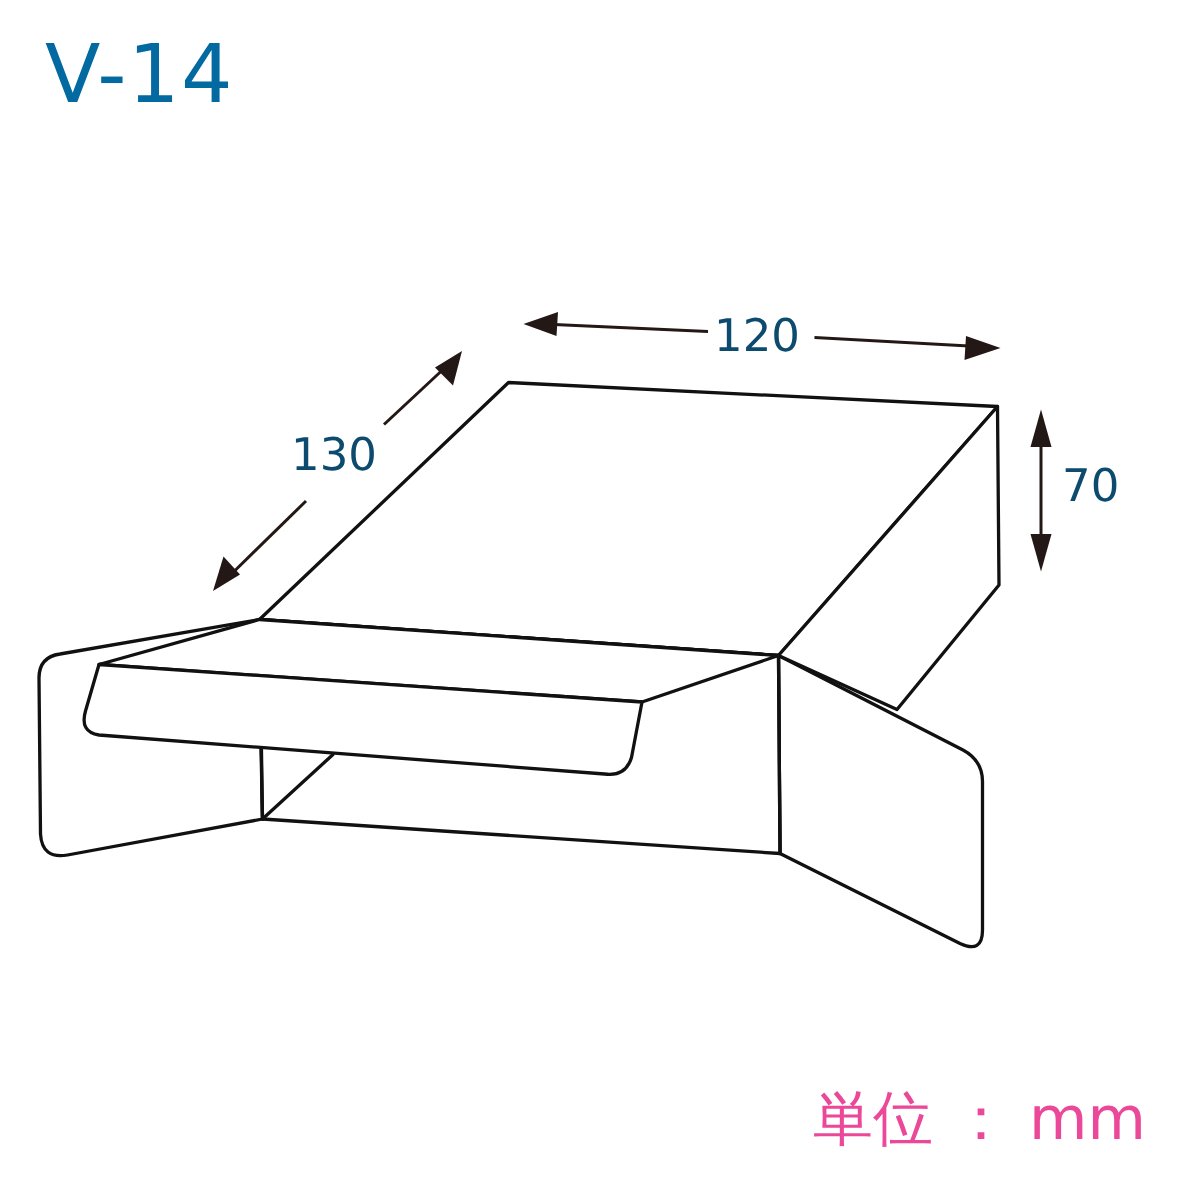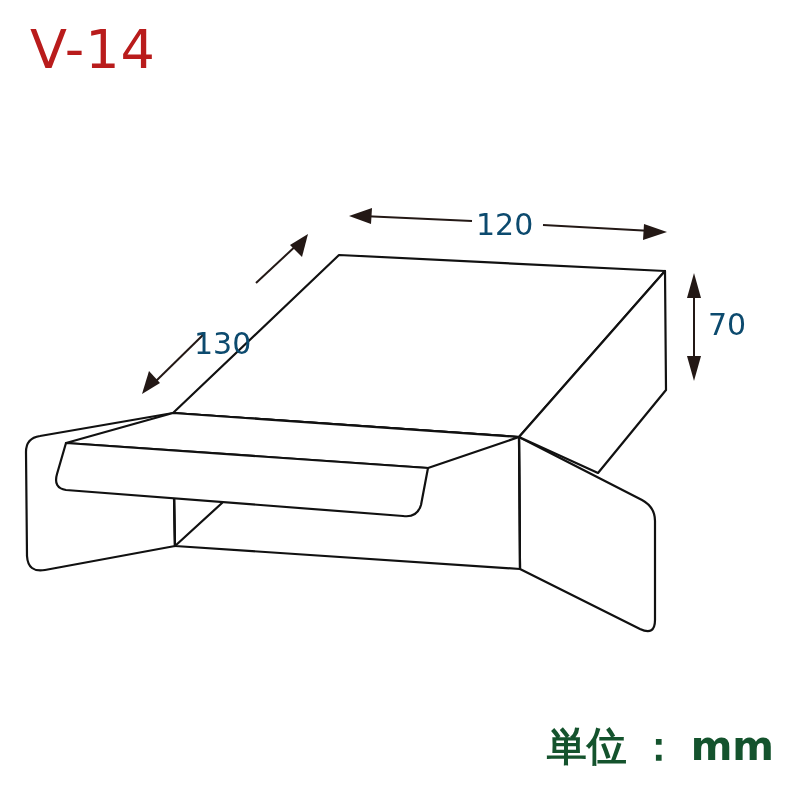--- a/index.html
+++ b/index.html
@@ -15,50 +15,49 @@
       font-family: "DejaVu Sans", "Liberation Sans", sans-serif;
       color: #231815;
     }
     .model-title {
       position: absolute;
       left: 30px;
       top: 14px;
       font-size: 54px;
       line-height: 72px;
       letter-spacing: 1px;
-      color: #b91c1c;
+      color: #0369a1;
       font-weight: 400;
     }
     .diagram {
       position: absolute;
       left: 0;
       top: 0;
       width: 800px;
       height: 800px;
     }
     .dim-label {
       position: absolute;
       font-size: 30px;
       line-height: 34px;
       color: #0c4a6e;
       background: transparent;
       white-space: nowrap;
     }
     .dim-width  { left: 476px; top: 208px; }
-    .dim-depth  { left: 194px; top: 287px; margin-top: 40px; }
+    .dim-depth  { left: 194px; top: 287px; }
     .dim-height { left: 708px; top: 308px; }
     .unit-note {
       position: absolute;
-      right: 26px;
+      right: 36px;
       top: 718px;
       font-size: 40px;
       line-height: 56px;
-      color: #14532d;
+      color: #ec4899;
       white-space: nowrap;
-      font-weight: bold;
     }
     .unit-note .sep { margin: 0 12px; }
     svg .edge {
       fill: none;
       stroke: #111111;
       stroke-width: 2.2;
       stroke-linejoin: round;
       stroke-linecap: round;
     }
     svg .face {

